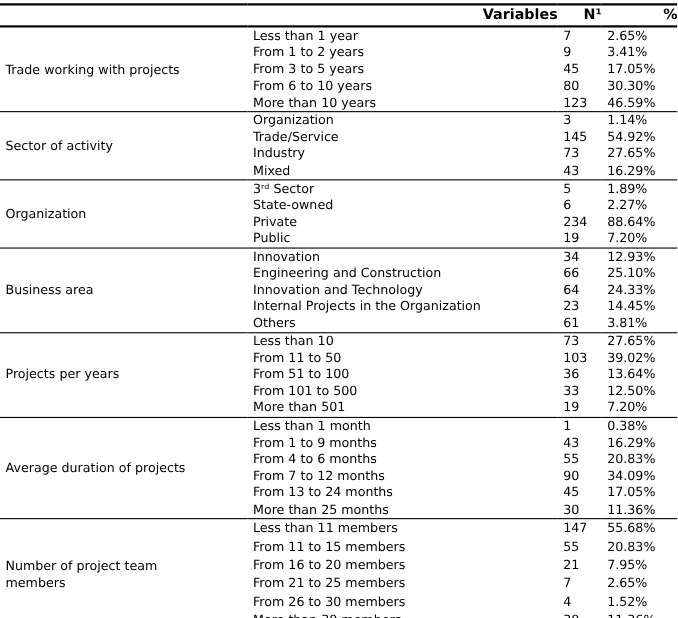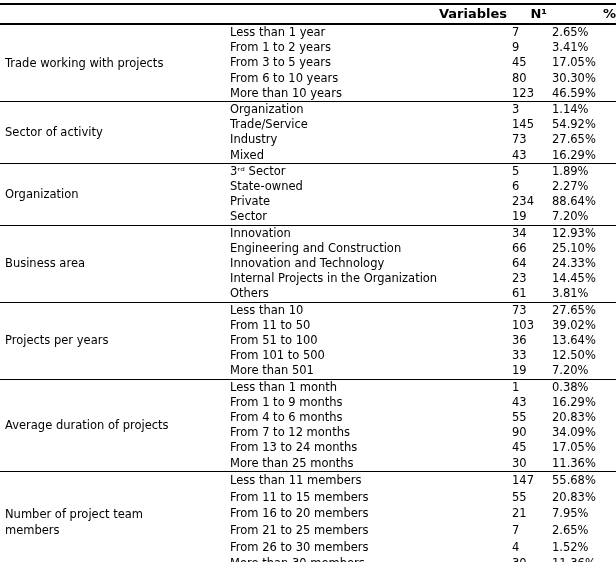--- a/index.html
+++ b/index.html
@@ -145,21 +145,21 @@
           <td class="category-cell">State-owned</td>
           <td class="n-cell">6</td>
           <td class="pct-cell">2.27%</td>
         </tr>
         <tr>
           <td class="category-cell">Private</td>
           <td class="n-cell">234</td>
           <td class="pct-cell">88.64%</td>
         </tr>
         <tr>
-          <td class="category-cell">Sector</td>
+          <td class="category-cell">Public</td>
           <td class="n-cell">19</td>
           <td class="pct-cell">7.20%</td>
         </tr>
       </tbody>
       <tbody>
         <tr>
           <td class="variable-cell" rowspan="5">Business area</td>
           <td class="category-cell">Innovation</td>
           <td class="n-cell">34</td>
           <td class="pct-cell">12.93%</td>

